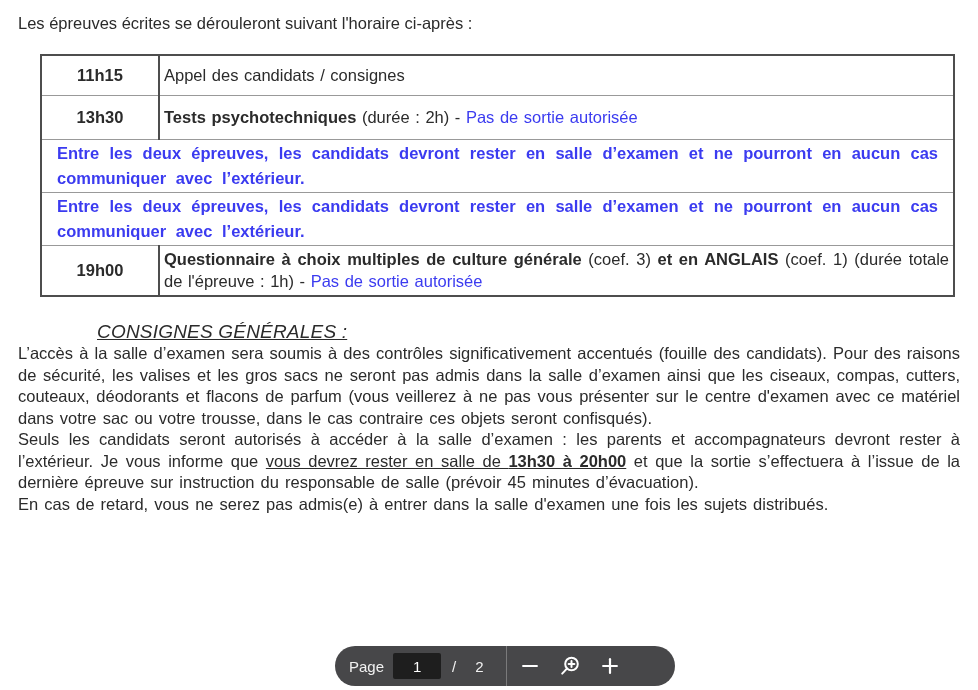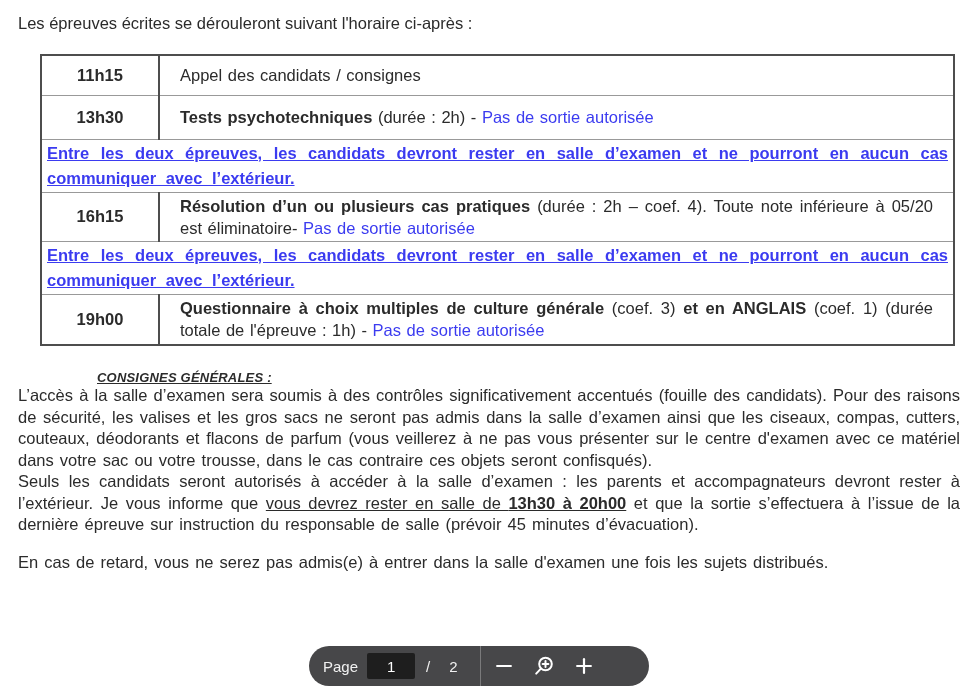--- a/index.html
+++ b/index.html
@@ -9,38 +9,38 @@
   .page { position:relative; width:978px; height:690px; padding:12px 18px 0 18px; }
 
   .intro { font-size:16.5px; line-height:22px; margin-bottom:20px; }
 
   table.schedule { border-collapse:collapse; table-layout:fixed;
     margin-left:22px; width:915px; border:2px solid var(--border-dark); }
   col.c-time { width:118px; }
   td { vertical-align:middle; font-size:16.5px;margin-top:29px; }
   tr + tr td { border-top:1px solid var(--border-light); }
   td.time { text-align:center; font-weight:bold; border-right:2px solid var(--border-dark); }
-  td.desc { text-align:justify; line-height:22px; padding:2px 20px; word-spacing:1px; }
+  td.desc { text-align:justify; line-height:22px; padding:2px 4px; word-spacing:1px; }
   td.notice { font-weight:bold; color:var(--blue); text-align:justify;
-    line-height:25px; padding:1px 5px; word-spacing:5px;text-decoration:underline; }
+    line-height:25px; padding:1px 15px; word-spacing:5px; }
   tr:nth-child(1){ height:40px; } tr:nth-child(2){ height:44px; }
   tr:nth-child(3){ height:52px; } tr:nth-child(4){ height:48px; }
   tr:nth-child(5){ height:51px; } tr:nth-child(6){ height:51px;border-radius:7px; }
 
-  .heading { margin:24px 0 0 79px; font-size:13px; font-weight:bold; font-style:italic;
+  .heading { margin:24px 0 0 79px; font-size:19px; font-weight:normal; font-style:italic;
     text-decoration:underline; letter-spacing:.2px; }
 
   .para { font-size:16.5px; line-height:21.5px; text-align:justify;
     word-spacing:1.5px; }
-  .para.tight { margin-top:16px; }
+  .para.tight { margin-top:0; }
   .b { font-weight:bold; }
   .blue { font-weight:normal; color:var(--blue); }
   .u { text-decoration:underline; }
 
-  .toolbar { position:absolute; left:309px; top:646px; width:340px; height:40px;
+  .toolbar { position:absolute; left:335px; top:646px; width:340px; height:40px;
     border-radius:20px; background:rgba(55,55,58,.92); display:flex; align-items:center;
     padding:0 14px; color:#f1f1f1; z-index:10; overflow:hidden; }
   .t-label { font-size:15px; color:#f1f1f1; white-space:pre; }
   .page-input { width:48px; height:26px; margin-left:9px; background:#1e1e1e;
     border-radius:2px; display:flex; align-items:center; justify-content:center;
     font-size:15px; color:#fff; cursor:text; }
   .slash { margin-left:11px; } .total { margin-left:19px; }
   .t-divider { width:1px; height:40px; background:rgba(255,255,255,.28); margin-left:22px; }
   .t-btn { background:none; border:none; width:40px; height:40px; display:flex;
     align-items:center; justify-content:center; cursor:pointer; padding:0; }
@@ -62,24 +62,20 @@
         <tr>
           <td class="time">11h15</td>
           <td class="desc"><span>Appel des candidats / consignes</span></td>
         </tr>
         <tr>
           <td class="time">13h30</td>
           <td class="desc"><span class="b">Tests psychotechniques</span><span> (durée : 2h) - </span><span class="blue">Pas de sortie autorisée</span></td>
         </tr>
         <tr>
           <td colspan="2" class="notice">Entre les deux épreuves, les candidats devront rester en salle d’examen et ne pourront en aucun cas communiquer avec l’extérieur.</td>
-        </tr>
-        <tr>
-          <td class="time">16h15</td>
-          <td class="desc"><span class="b">Résolution d’un ou plusieurs cas pratiques</span><span> (durée : 2h – coef. 4). Toute note inférieure à 05/20 est éliminatoire- </span><span class="blue">Pas de sortie autorisée</span></td>
         </tr>
         <tr>
           <td colspan="2" class="notice">Entre les deux épreuves, les candidats devront rester en salle d’examen et ne pourront en aucun cas communiquer avec l’extérieur.</td>
         </tr>
         <tr>
           <td class="time">19h00</td>
           <td class="desc"><span class="b">Questionnaire à choix multiples de culture générale</span><span> (coef. 3) </span><span class="b">et en ANGLAIS</span><span> (coef. 1) (durée totale de l'épreuve : 1h) - </span><span class="blue">Pas de sortie autorisée</span></td>
         </tr>
       </tbody>
   </table>

